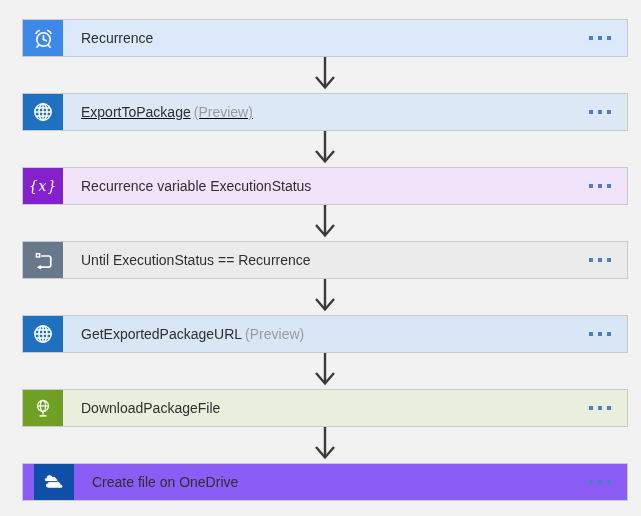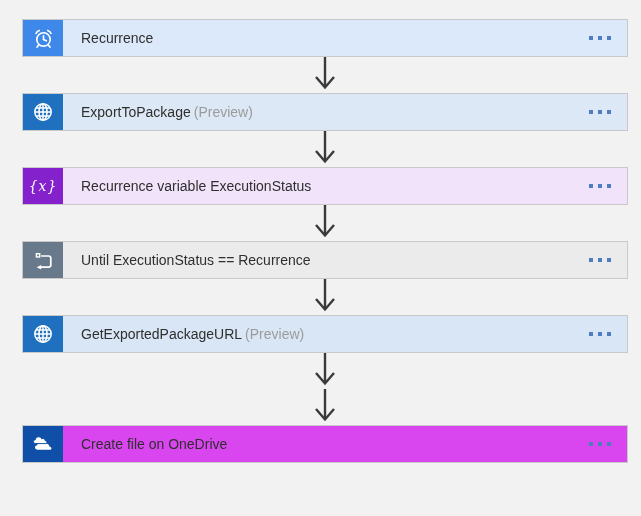--- a/index.html
+++ b/index.html
@@ -79,21 +79,21 @@
     </div>
     <div class="connector">
       <svg width="40" height="36">
         <line x1="20" y1="0" x2="20" y2="29" stroke="#3a3a3a" stroke-width="2.4"></line>
         <polyline points="11,20 20,30.5 29,20" fill="none" stroke="#3a3a3a" stroke-width="2.4"></polyline>
       </svg>
     </div>
   </div>
 
   <div>
-    <div class="step-bar" style="background: rgb(220, 232, 245);">
+    <div class="step-bar" style="background: rgb(220, 232, 245); text-decoration: underline;">
       <div class="icon-box" style="--tile: #1f70be;">
 
         <span class="icon-glyph">
           <svg width="24" height="24" viewBox="0 0 24 24" fill="none" stroke="#fff" stroke-width="1.5">
             <circle cx="12" cy="12" r="8.2"></circle>
             <ellipse cx="12" cy="12" rx="4" ry="8.2"></ellipse>
             <path d="M3.8 12 H20.2"></path>
             <path d="M5 8 H19"></path>
             <path d="M5 16 H19"></path>
             <path d="M12 3.8 V20.2"></path>
@@ -195,30 +195,52 @@
     </div>
     <div class="connector">
       <svg width="40" height="36">
         <line x1="20" y1="0" x2="20" y2="29" stroke="#3a3a3a" stroke-width="2.4"></line>
         <polyline points="11,20 20,30.5 29,20" fill="none" stroke="#3a3a3a" stroke-width="2.4"></polyline>
       </svg>
     </div>
   </div>
 
   <div>
-    <div class="connector">
-      <svg width="40" height="36">
-        <line x1="20" y1="0" x2="20" y2="29" stroke="#3a3a3a" stroke-width="2.4"></line>
-        <polyline points="11,20 20,30.5 29,20" fill="none" stroke="#3a3a3a" stroke-width="2.4"></polyline>
-      </svg>
-    </div>
-  </div>
-
-  <div>
-    <div class="step-bar" style="background: #d946ef;">
+    <div class="step-bar" style="background: rgb(233, 239, 221);">
+      <div class="icon-box" style="--tile: #70a023;">
+
+        <span class="icon-glyph">
+          <svg width="22" height="22" viewBox="0 0 24 24" fill="none" stroke="#fff" stroke-width="1.4">
+            <circle cx="12" cy="9.8" r="6"></circle>
+            <ellipse cx="12" cy="9.8" rx="2.8" ry="6"></ellipse>
+            <path d="M6 9.8 H18"></path>
+            <path d="M12 15.8 V19"></path>
+            <path d="M8.2 20.6 H15.8" stroke-width="1.7"></path>
+          </svg>
+        </span>
+
+      </div>
+      <span class="step-label">DownloadPackageFile</span>
+
+      <span class="menu-dots">
+        <span class="dot"></span>
+        <span class="dot"></span>
+        <span class="dot"></span>
+      </span>
+    </div>
+    <div class="connector">
+      <svg width="40" height="36">
+        <line x1="20" y1="0" x2="20" y2="29" stroke="#3a3a3a" stroke-width="2.4"></line>
+        <polyline points="11,20 20,30.5 29,20" fill="none" stroke="#3a3a3a" stroke-width="2.4"></polyline>
+      </svg>
+    </div>
+  </div>
+
+  <div>
+    <div class="step-bar" style="background: #8b5cf6; padding-left: 11px;">
       <div class="icon-box" style="--tile: #0f4fa8;">
 
         <span class="icon-glyph">
           <svg width="26" height="26" viewBox="0 0 24 24">
             <path fill="#fff" d="M7.2 17.3 C5.6 17.3 4.6 16.3 4.6 15.1 C4.6 14 5.4 13.2 6.7 13.1 C6.9 11.3 8.5 10 10.3 10 C11.8 10 13.1 10.9 13.7 12.1 C14.1 11.9 14.6 11.7 15.2 11.7 C16.7 11.7 17.8 12.8 17.9 14.2 C19 14.4 19.8 15.1 19.8 16.1 C19.8 16.9 19.1 17.3 18.2 17.3 Z"></path>
             <path fill="#fff" stroke="var(--tile)" stroke-width="0.9" d="M5.3 11.6 C4 11.6 3.2 10.8 3.2 9.8 C3.2 8.9 3.9 8.1 4.9 8 C5.1 6.5 6.4 5.4 7.9 5.4 C9.2 5.4 10.3 6.1 10.8 7.2 C11.1 7 11.5 6.9 11.9 6.9 C13.1 6.9 14 7.8 14.1 9 C15 9.2 15.6 9.8 15.6 10.6 C15.6 11.2 15.1 11.6 14.4 11.6 Z"></path>
           </svg>
         </span>
 
       </div>

